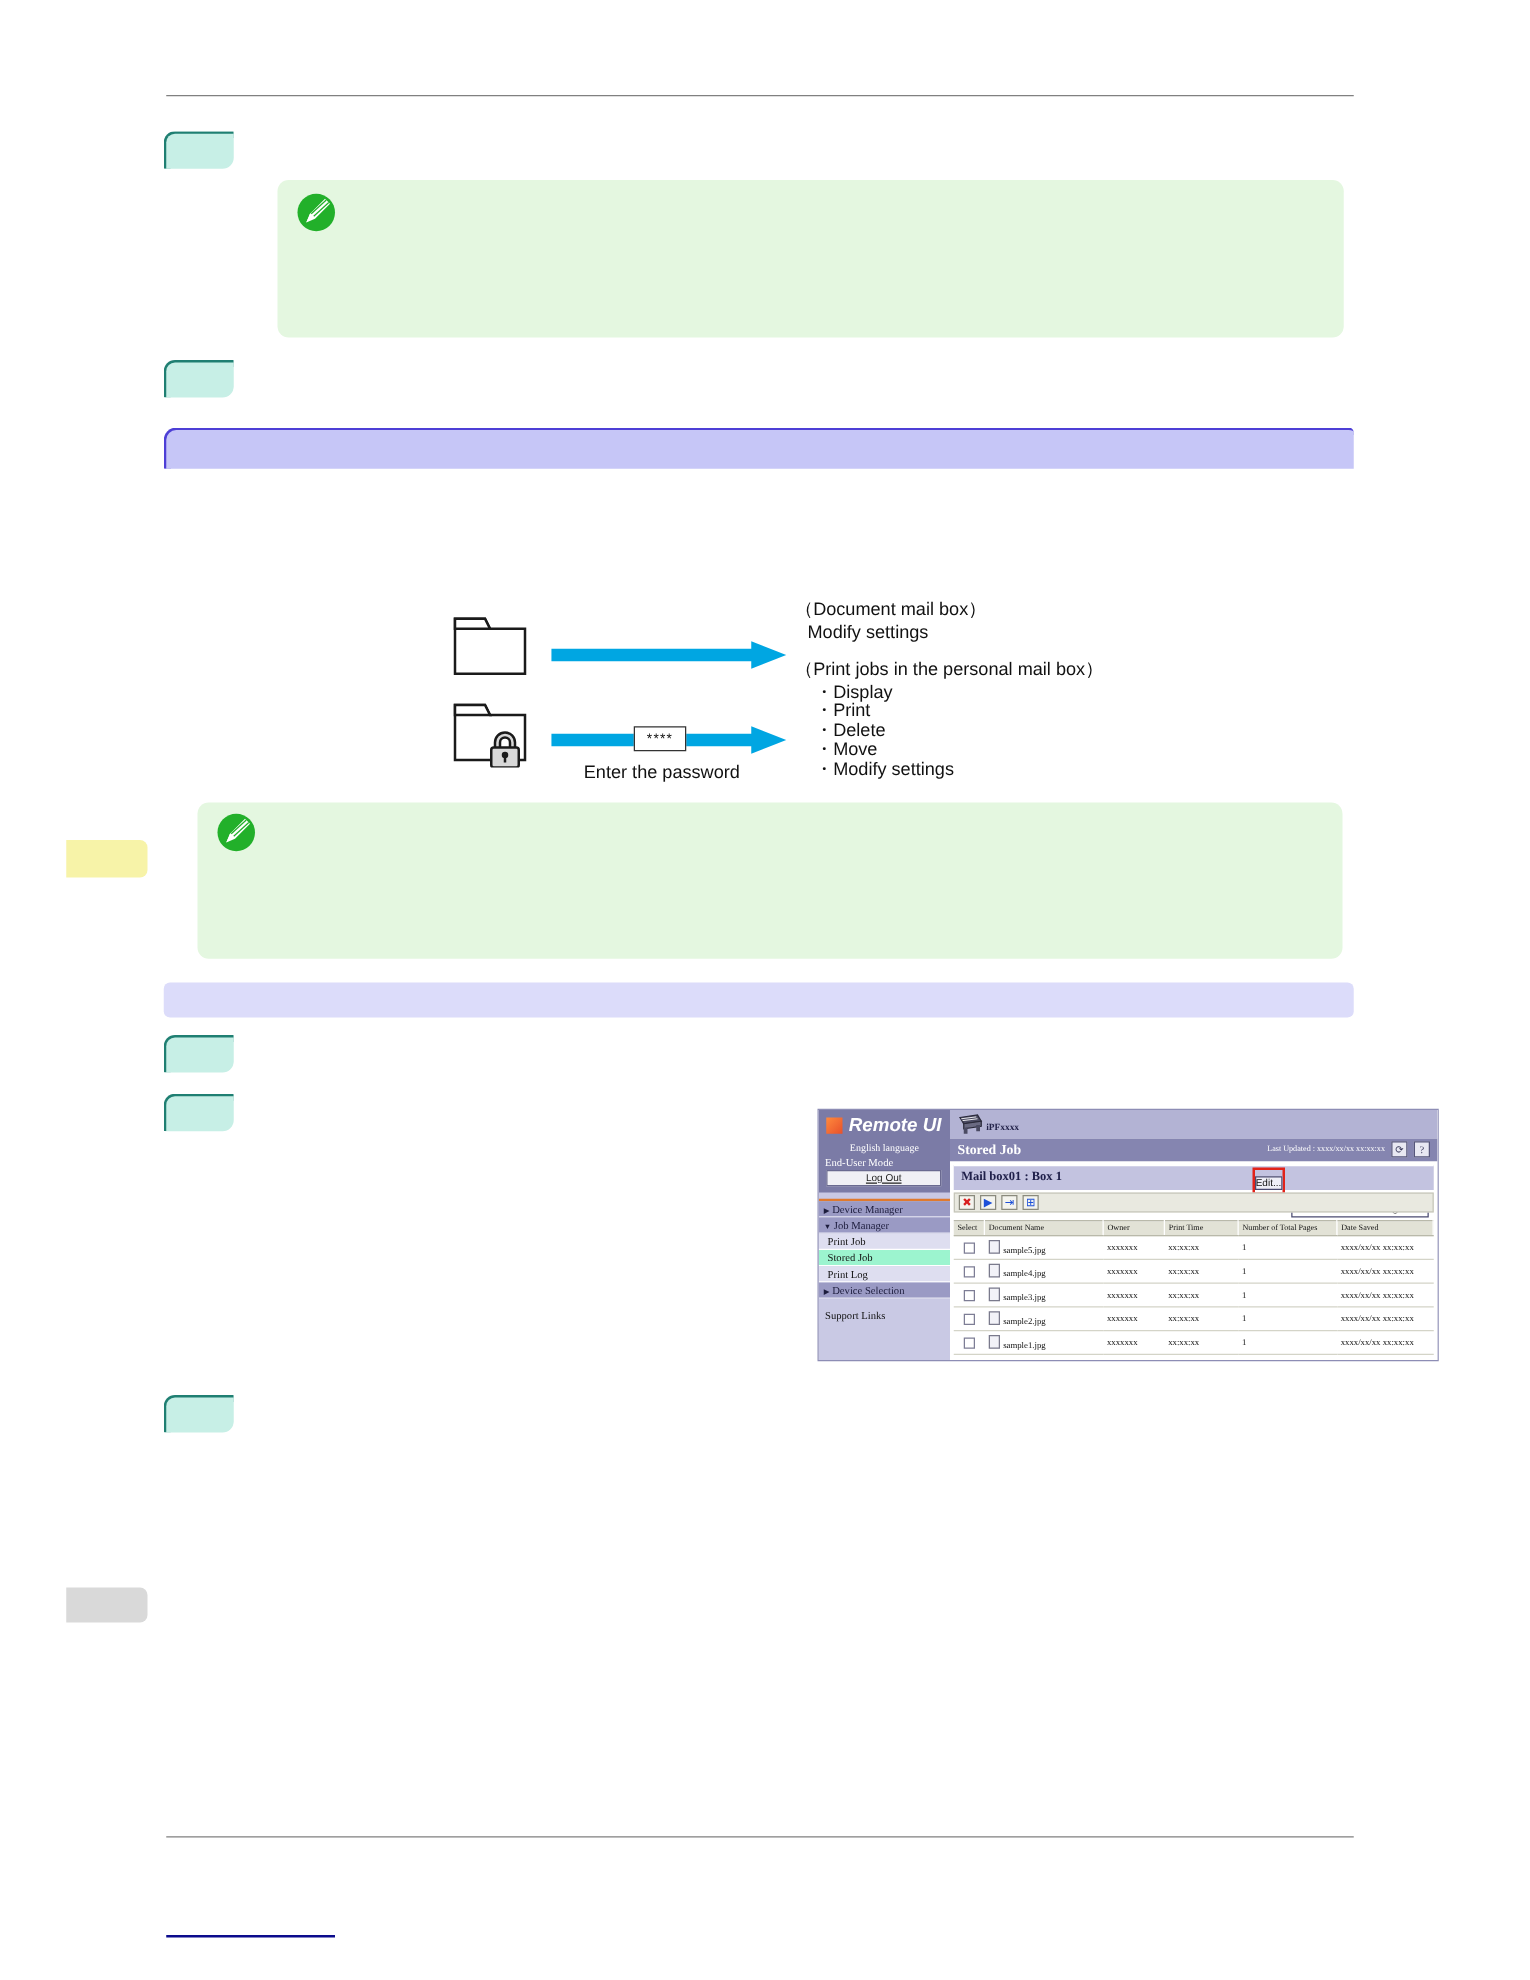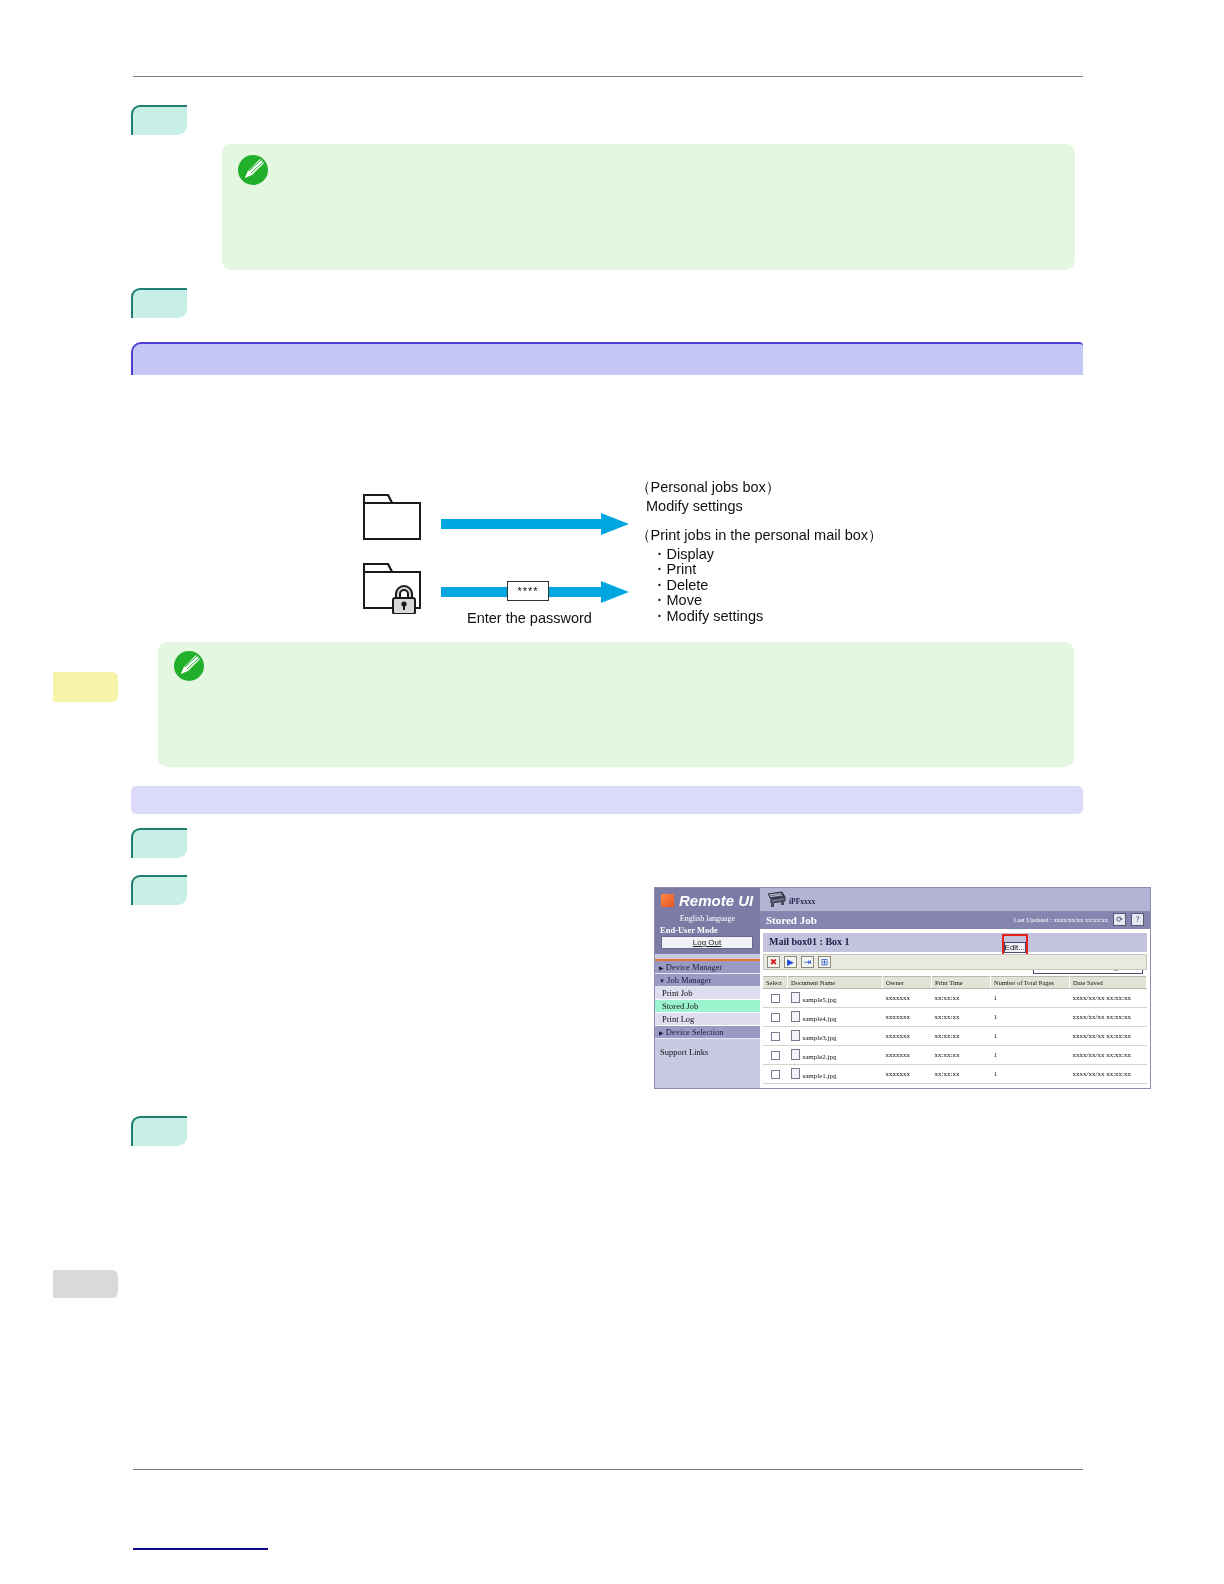--- a/index.html
+++ b/index.html
@@ -163,21 +163,21 @@
     top: 26px; left: 0; width: 105px;
     text-align: center;
     color: #ffffff;
     font-size: 8px;
   }
   .rui-mode {
     position: absolute;
     top: 37px; left: 5px;
     color: #ffffff;
     font-size: 8.5px;
-    font-weight: bold;
+    font-weight: normal;
   }
   .rui-logout {
     position: absolute;
     top: 48px; left: 6px;
     width: 92px; height: 13px;
     background: #f0f0f5;
     border: 1px solid #6a6a90;
     box-sizing: border-box;
     text-align: center;
     font-size: 8px;
@@ -447,21 +447,21 @@
 <span class="arrow" style="left:441px; top:580px;">
   <svg width="190" height="24" viewBox="0 0 190 24">
     <rect x="0" y="7" width="162" height="10" fill="#00a6e2"></rect>
     <path d="M160 1 L188 12 L160 23 Z" fill="#00a6e2"></path>
   </svg>
 </span>
 
 <div class="pw-box" style="left:507px; top:581px;">****</div>
 <div class="diag-caption" style="left:467px; top:610px;">Enter the password</div>
 
-<div class="diag-label" style="left:636px; top:478px;">（Personal jobs box）</div>
+<div class="diag-label" style="left:636px; top:478px;">（Document mail box）</div>
 <div class="diag-label" style="left:646px; top:498px;">Modify settings</div>
 <div class="diag-label" style="left:636px; top:526px;">（Print jobs in the personal mail box）</div>
 
 <div class="bullet-list" style="left:652px; top:547px;">
   <div>・Display</div>
   <div>・Print</div>
   <div>・Delete</div>
   <div>・Move</div>
   <div>・Modify settings</div>
 </div>

